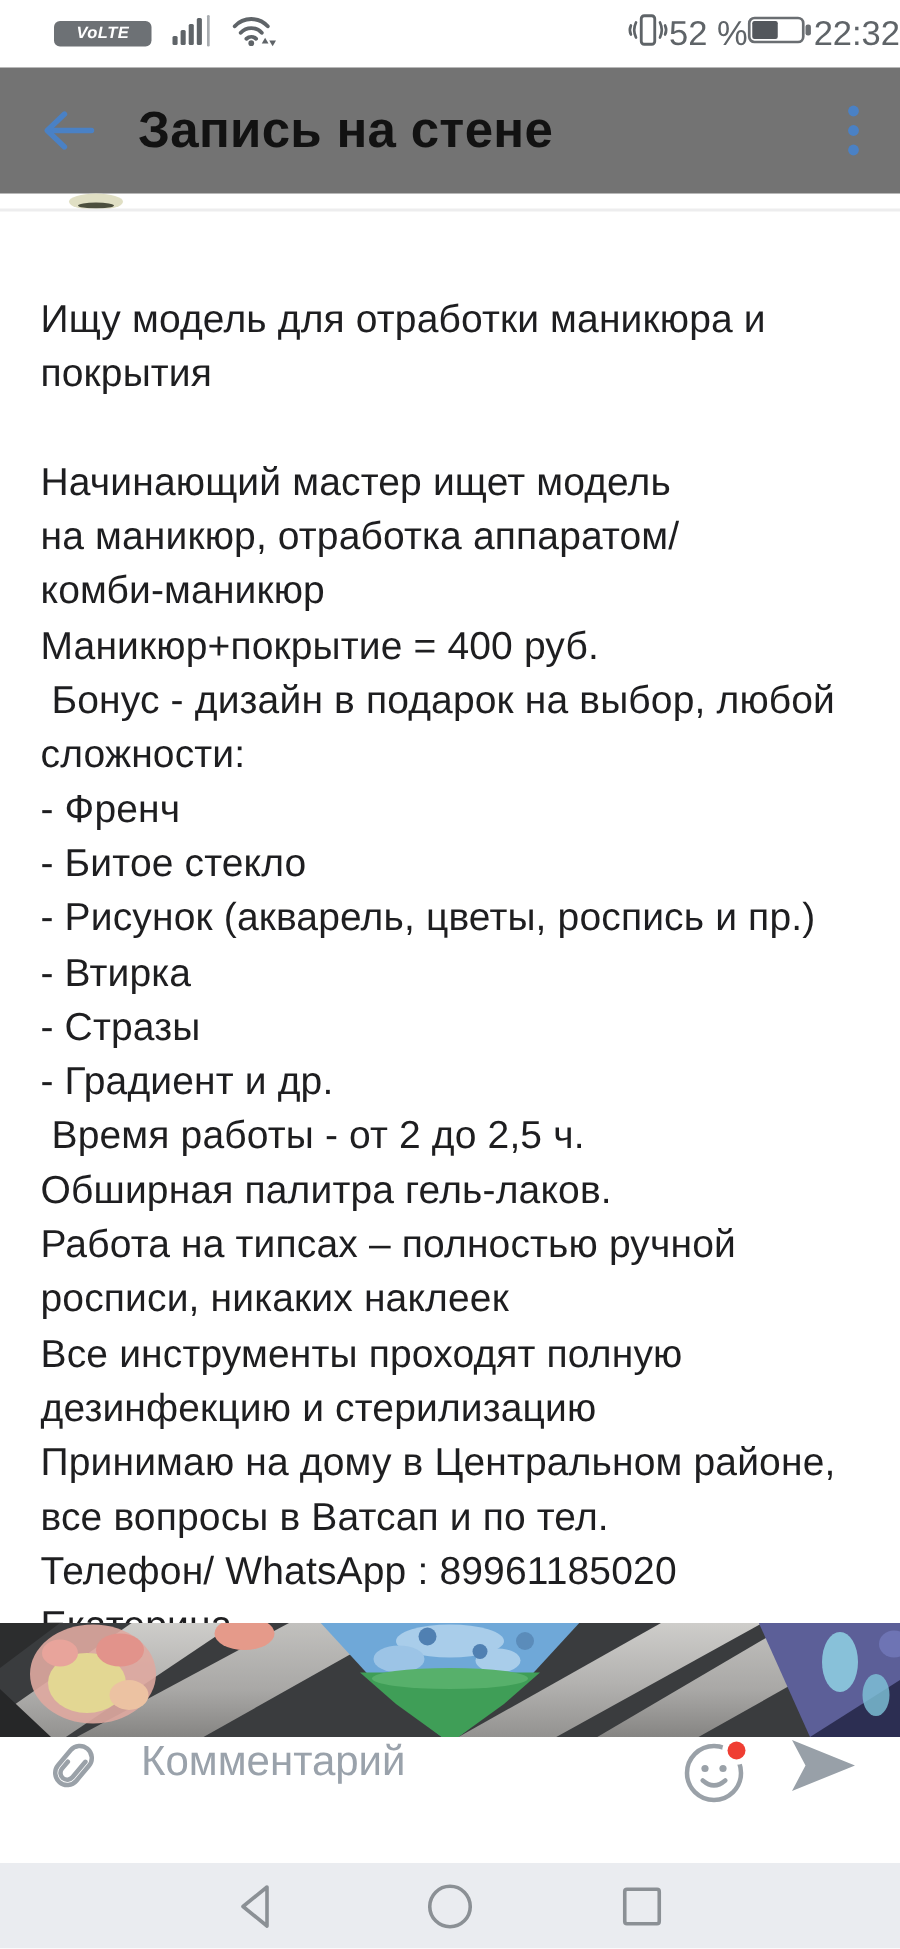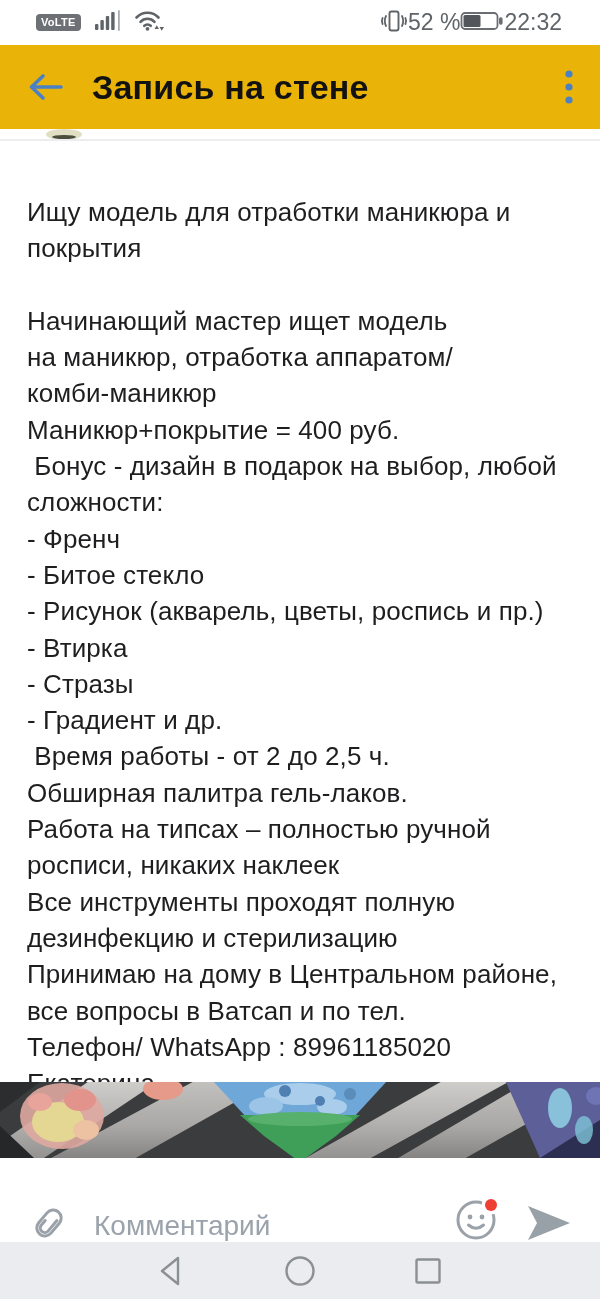--- a/index.html
+++ b/index.html
@@ -7,30 +7,30 @@
     width:600px;height:1299px;position:relative;overflow:hidden;
     background:#ffffff;
     font-family:"Liberation Sans","DejaVu Sans",sans-serif;
   }
   
   .status-bar{
     position:absolute;top:0;left:0;right:0;height:45px;
     display:flex;align-items:center;color:#5f6468;
   }
   .sb-left{display:flex;align-items:center;gap:13px;margin-left:36px;}
-  .sb-right{display:flex;align-items:center;gap:0;margin-left:auto;margin-right:38px;}
+  .sb-right{display:flex;align-items:center;gap:0;margin-left:auto;}
   .volte-badge{
     background:#6d7175;color:#fff;font-size:11px;font-weight:bold;
-    padding:3px 5px;border-radius:4px;letter-spacing:.3px;line-height:1;
+    padding:3px 15px;border-radius:4px;letter-spacing:.3px;line-height:1;font-style:italic;
   }
   .sb-text{font-size:23px;color:#5f6468;}
   
   .header{
     position:absolute;top:45px;left:0;right:0;height:84px;
-    display:flex;align-items:center;background:#eab308;text-align:center;
+    display:flex;align-items:center;background:#737373;text-align:center;
   }
   .back-btn{margin-left:26px;width:38px;height:34px;display:flex;align-items:center;}
   .page-title{
     margin-left:28px;font-size:34px;font-weight:bold;color:#121212;
     letter-spacing:.2px;
   }
   .menu-btn{margin-left:auto;margin-right:22px;width:16px;height:44px;display:flex;align-items:center;}
   .avatar-sliver{
     position:absolute;top:129px;left:46px;width:36px;height:11px;
     background:#e0dfc4;border-radius:50%;overflow:hidden;
@@ -47,21 +47,21 @@
     position:absolute;top:160px;left:27px;right:20px;
     font-size:26px;line-height:36.3px;color:#1e1e20;
     white-space:pre-wrap;letter-spacing:.1px;margin-top:34px;
   }
   
   .photo{position:absolute;top:1082px;left:0;width:600px;height:76px;overflow:hidden;}
   .photo svg{display:block;}
   
   .comment-bar{
     position:absolute;top:1158px;left:0;right:0;height:84px;background:#fff;
-    display:flex;align-items:flex-end;
+    display:flex;align-items:flex-start;
   }
   .clip-btn{margin-left:30px;width:38px;height:38px;}
   .comment-placeholder{margin-left:26px;font-size:28px;color:#9aa2ab;}
   .cb-spacer{flex:1;}
   .smiley-btn{position:relative;width:46px;height:46px;margin-right:26px;}
   .send-btn{width:46px;height:38px;margin-right:28px;display:flex;align-items:center;}
   
   .nav-bar{
     position:absolute;top:1242px;left:0;right:0;height:57px;background:#eaecf0;
     display:flex;align-items:center;justify-content:center;gap:92px;

